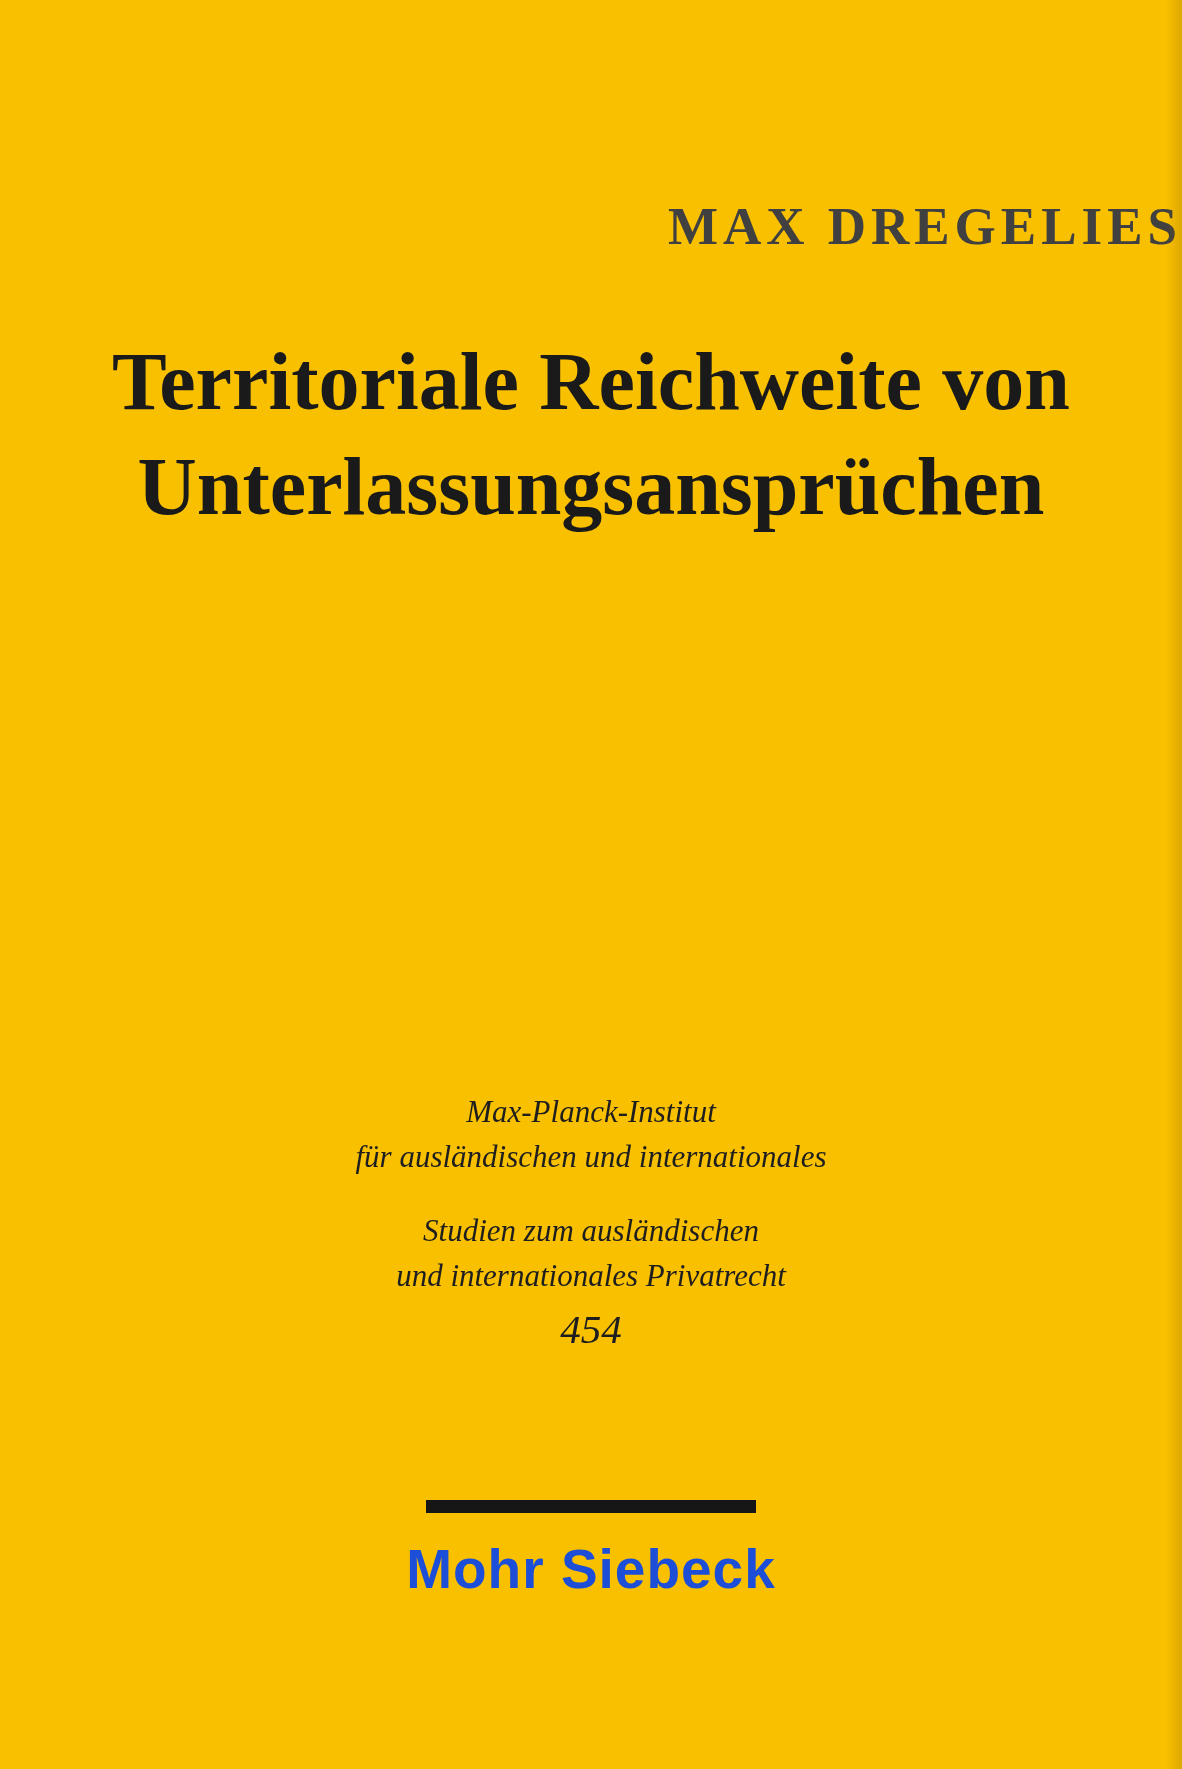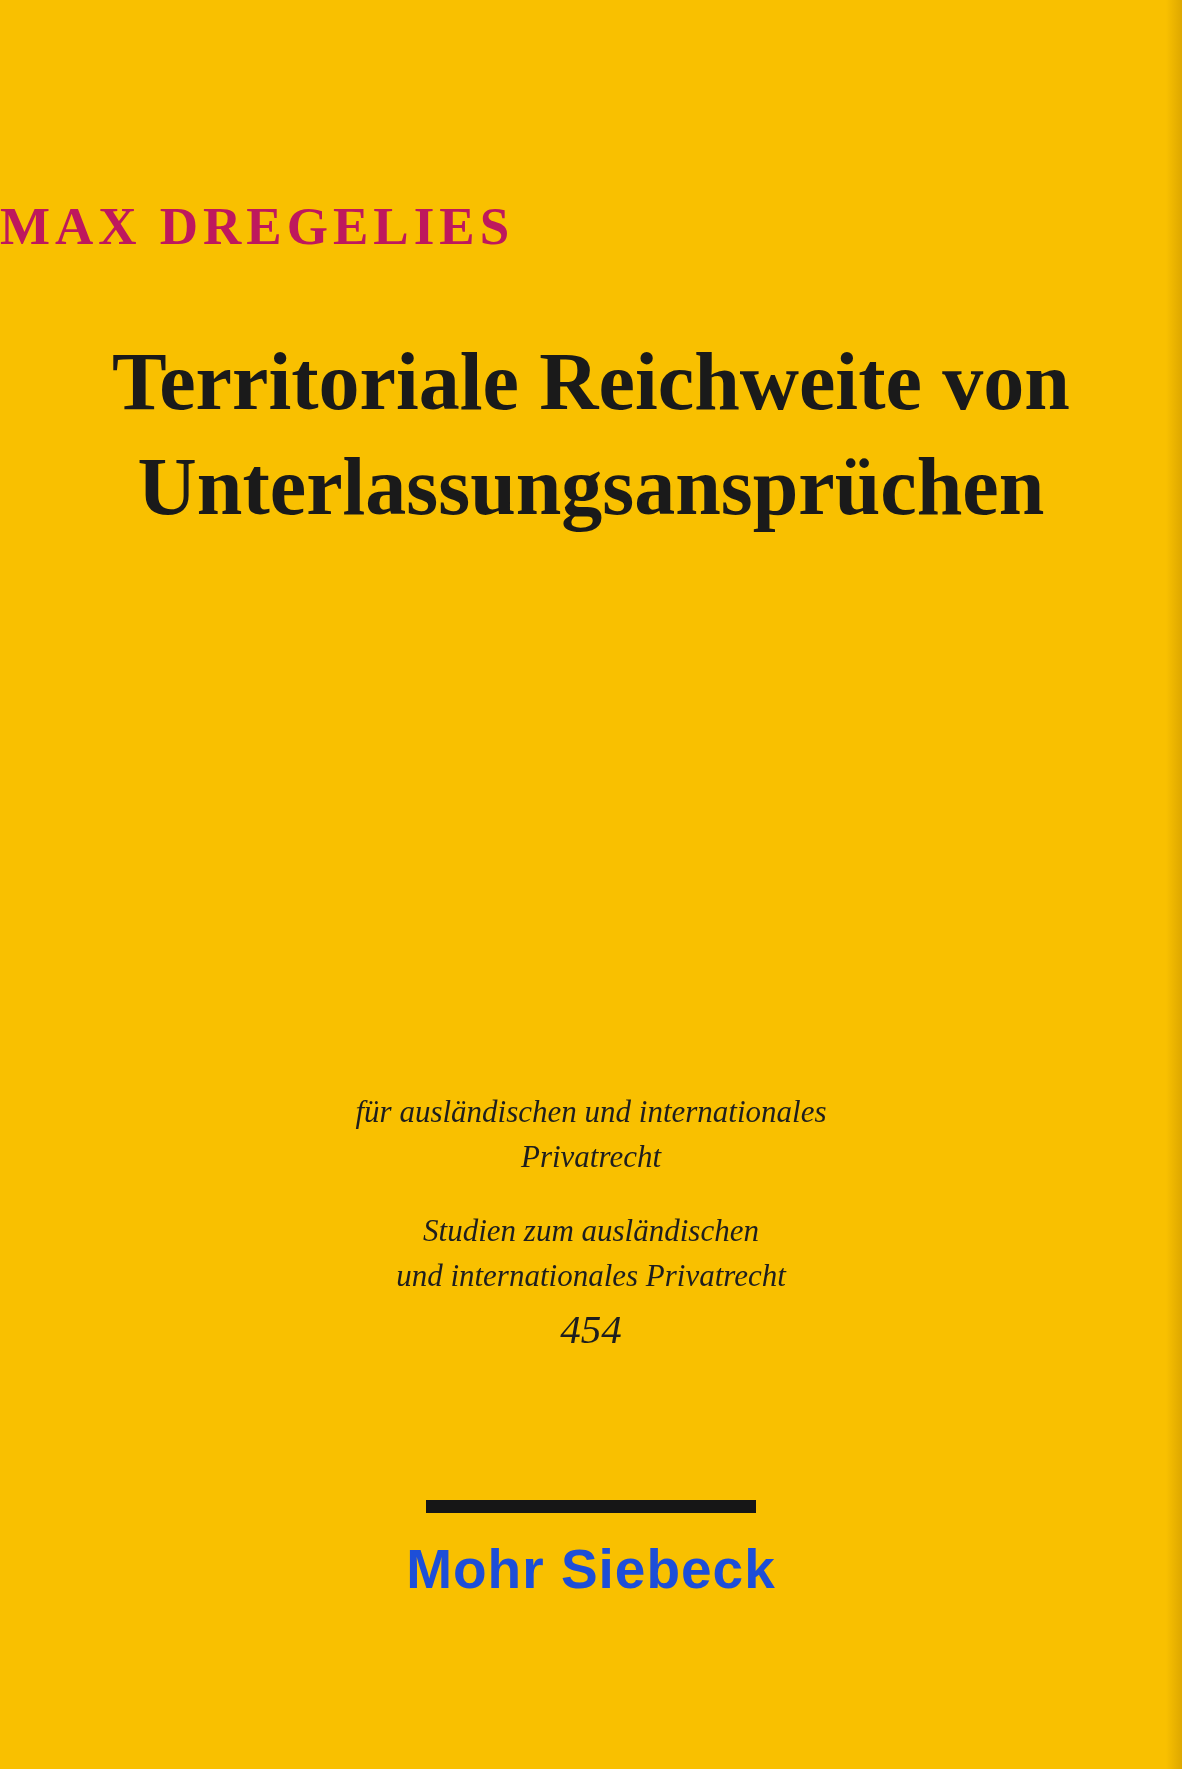--- a/index.html
+++ b/index.html
@@ -29,26 +29,26 @@
     width: 16px;
     height: 100%;
     background: linear-gradient(to right, rgba(180,130,0,0.00), rgba(150,105,0,0.28));
     pointer-events: none;
   }
   .author {
     position: absolute;
     top: 196px;
     left: 0;
     width: 100%;
-    text-align: left;
+    text-align: right;
     font-family: "Liberation Serif", serif;
     font-size: 53px;
     letter-spacing: 5px;
     font-weight: bold;
-    color: #be185d;
+    color: #404040;
     text-transform: uppercase;
     font-variant: small-caps;
   }
   .title {
     position: absolute;
     top: 330px;
     left: 60px;
     width: 1062px;
     text-align: center;
     font-family: "Liberation Serif", serif;
@@ -109,22 +109,22 @@
 
   <div class="author">Max Dregelies</div>
 
   <div class="title">
     <div>Territoriale Reichweite von</div>
     <div>Unterlassungsansprüchen</div>
   </div>
 
   <div class="series-block">
     <div class="institute">
+      <div>Max-Planck-Institut</div>
       <div>für ausländischen und internationales</div>
-      <div>Privatrecht</div>
     </div>
     <div class="series">
       <div>Studien zum ausländischen</div>
       <div>und internationales Privatrecht</div>
     </div>
     <div class="series-number">454</div>
   </div>
 
   <div class="rule"></div>
 

